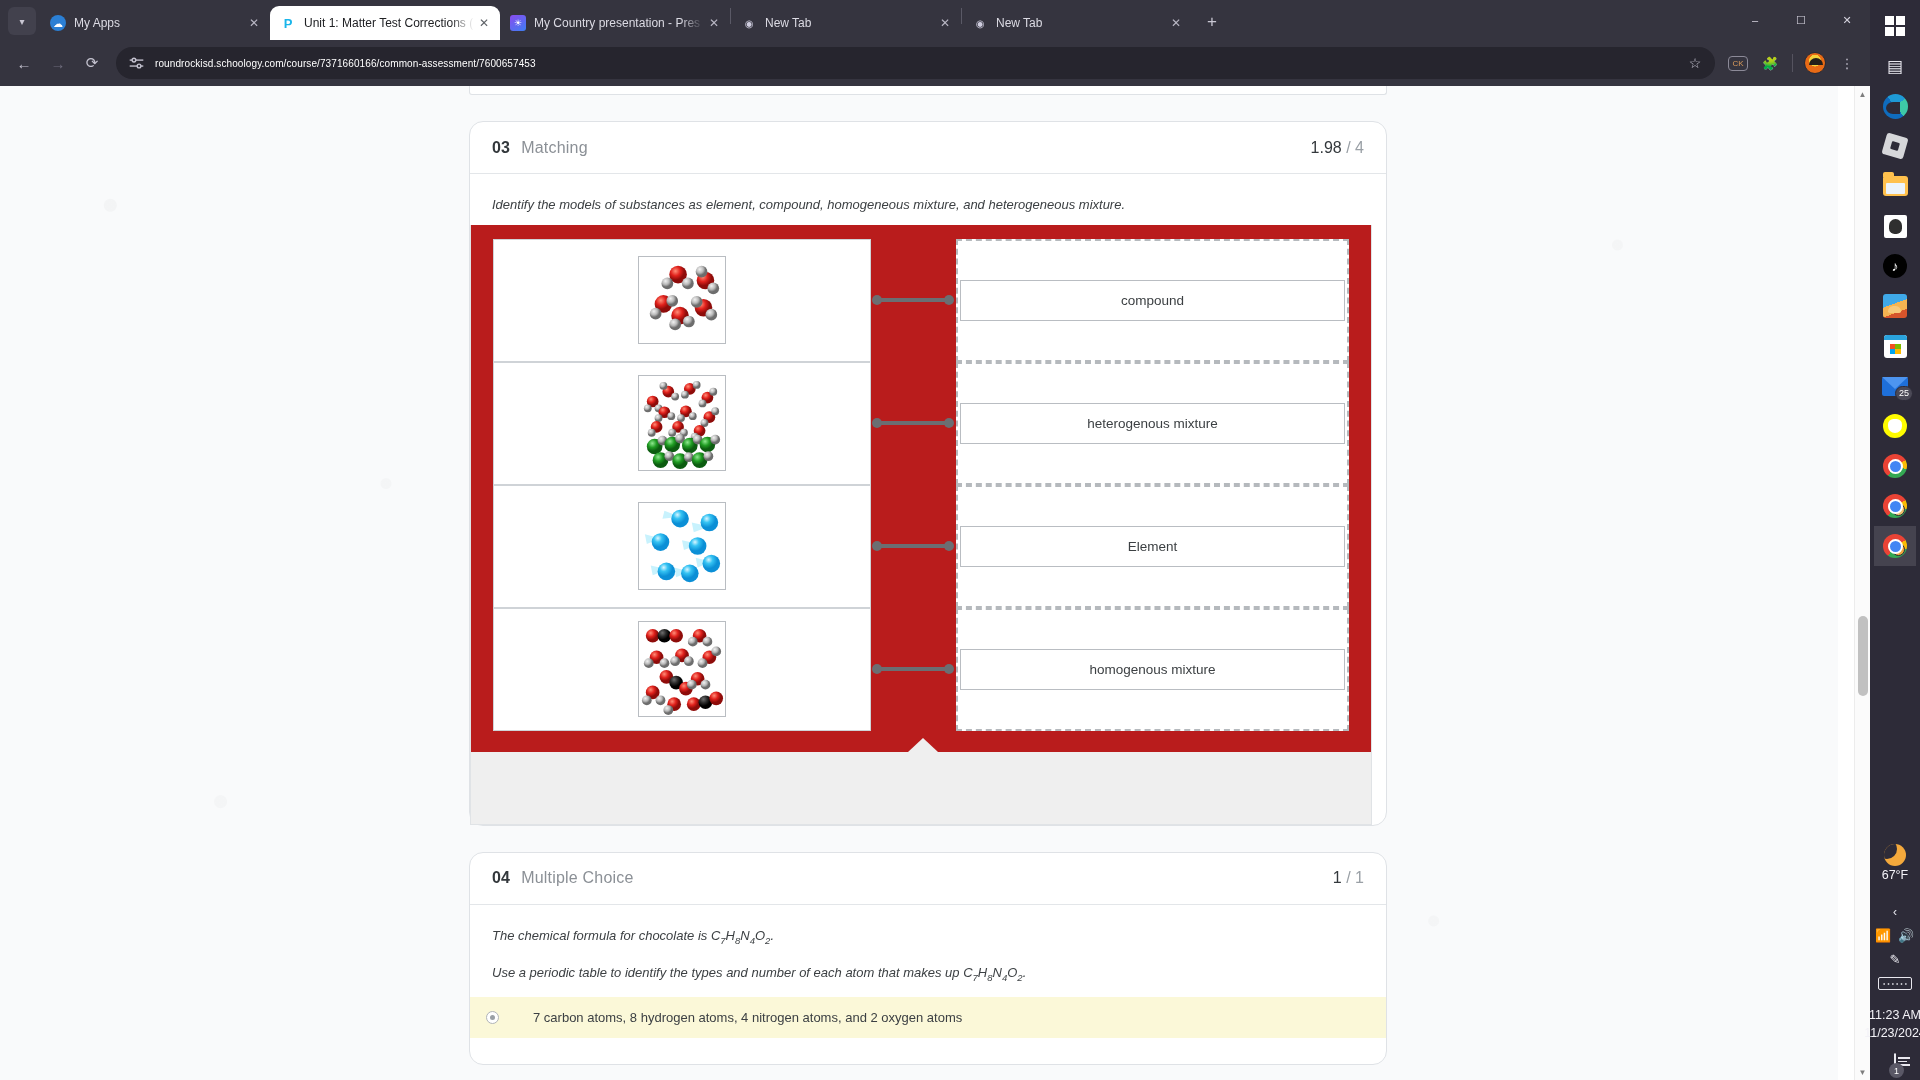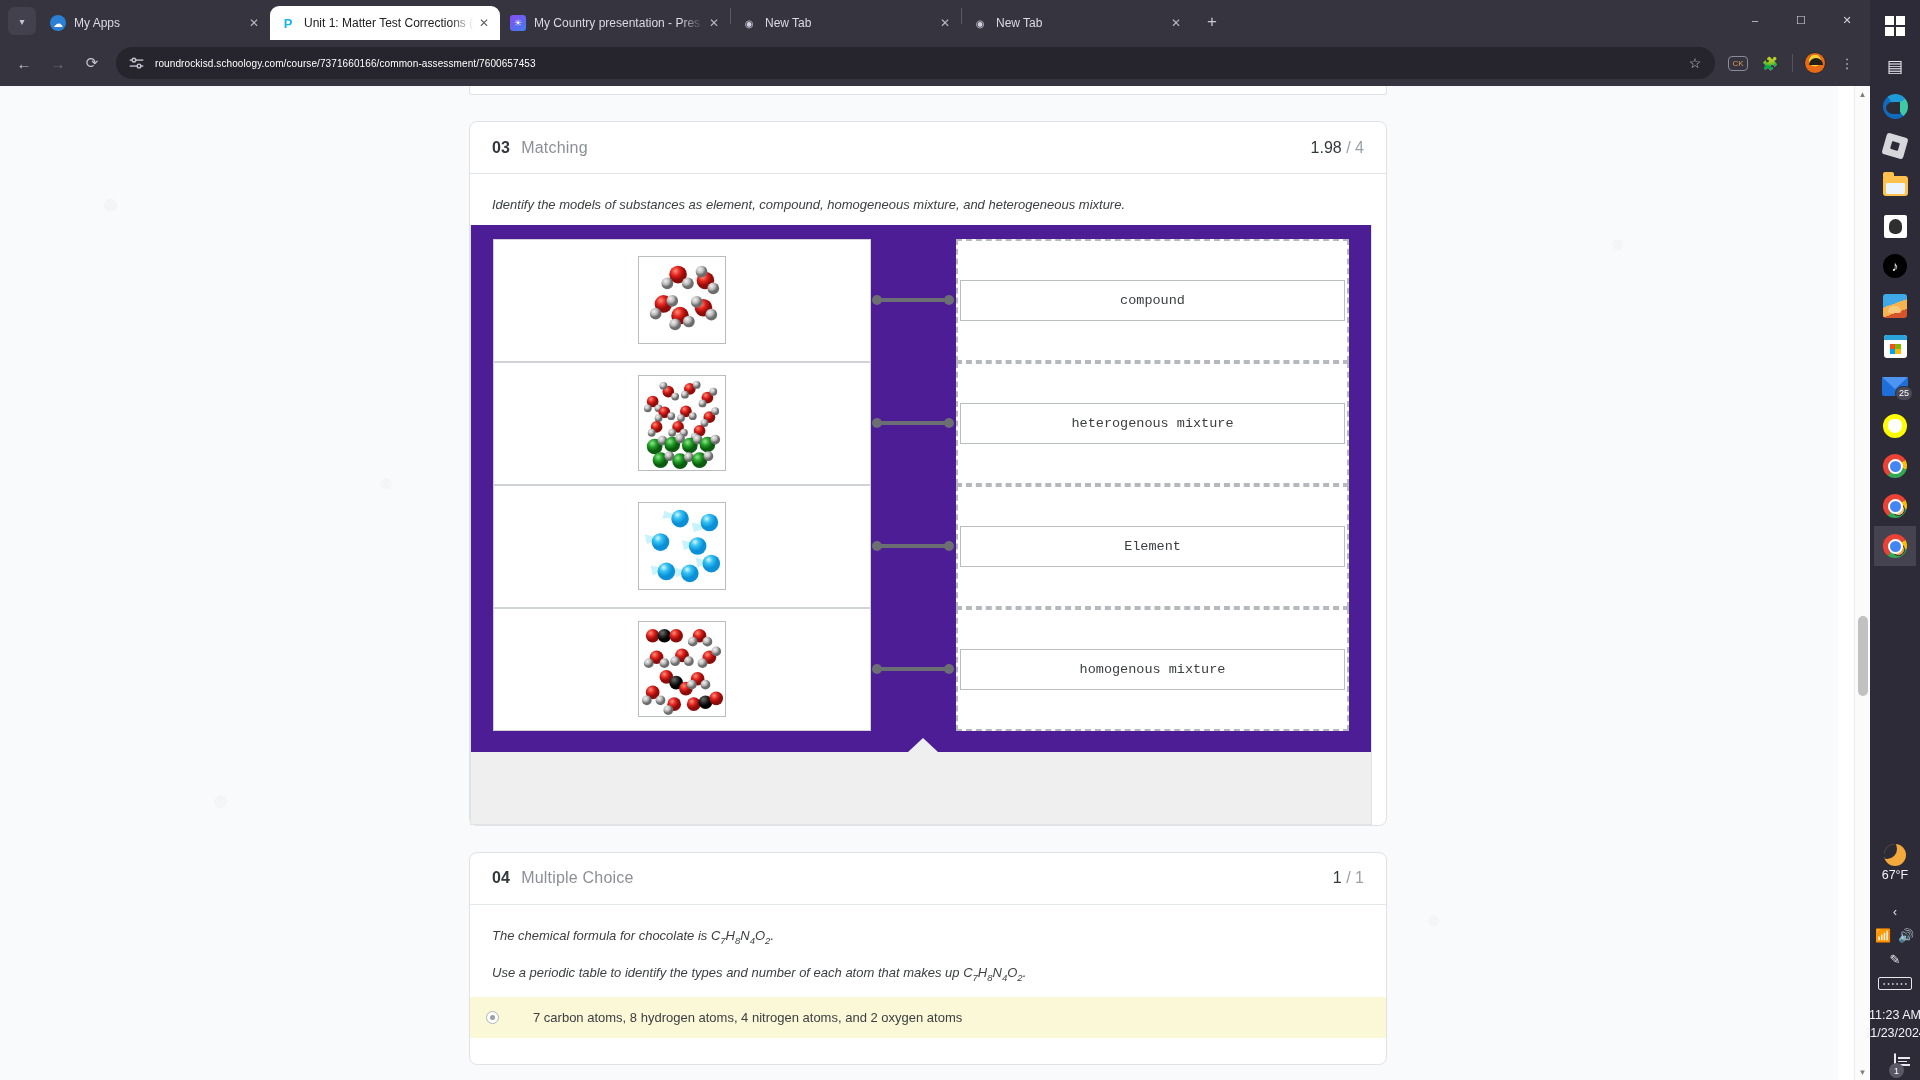--- a/index.html
+++ b/index.html
@@ -185,21 +185,21 @@
 
   .content-col {
     position: absolute;
     left: 469px; top: 0;
     width: 918px;
   }
 
   .card {
     background: #ffffff;
     border: 1px solid #dfe2e6;
-    border-radius: 8px;
+    border-radius: 14px;
     margin-bottom: 26px;
     position: relative;
   }
   .card.clipped-top {
     border-top: none;
     border-radius: 0 0 3px 3px;
   }
 
   .card-head {
     height: 52px;
@@ -228,22 +228,21 @@
   }
   .prompt:last-child { margin-bottom: 0; }
   .prompt sub { font-size: 9.5px; }
 
   
   .match-wrap {
     border: 1px solid #e0e3e6;
     border-top: none;
     margin: 10px 14px 0 0;
     position: relative;
-    background: #4c1d95;
-    font-family: Liberation Mono, monospace;
+    background: #b91c1c;
   }
   .match-inner { padding: 14px 22px 0 22px; position: relative; }
 
   .match-row {
     display: flex;
     align-items: stretch;
     position: relative;
     height: 123px;
   }
   .match-left {

